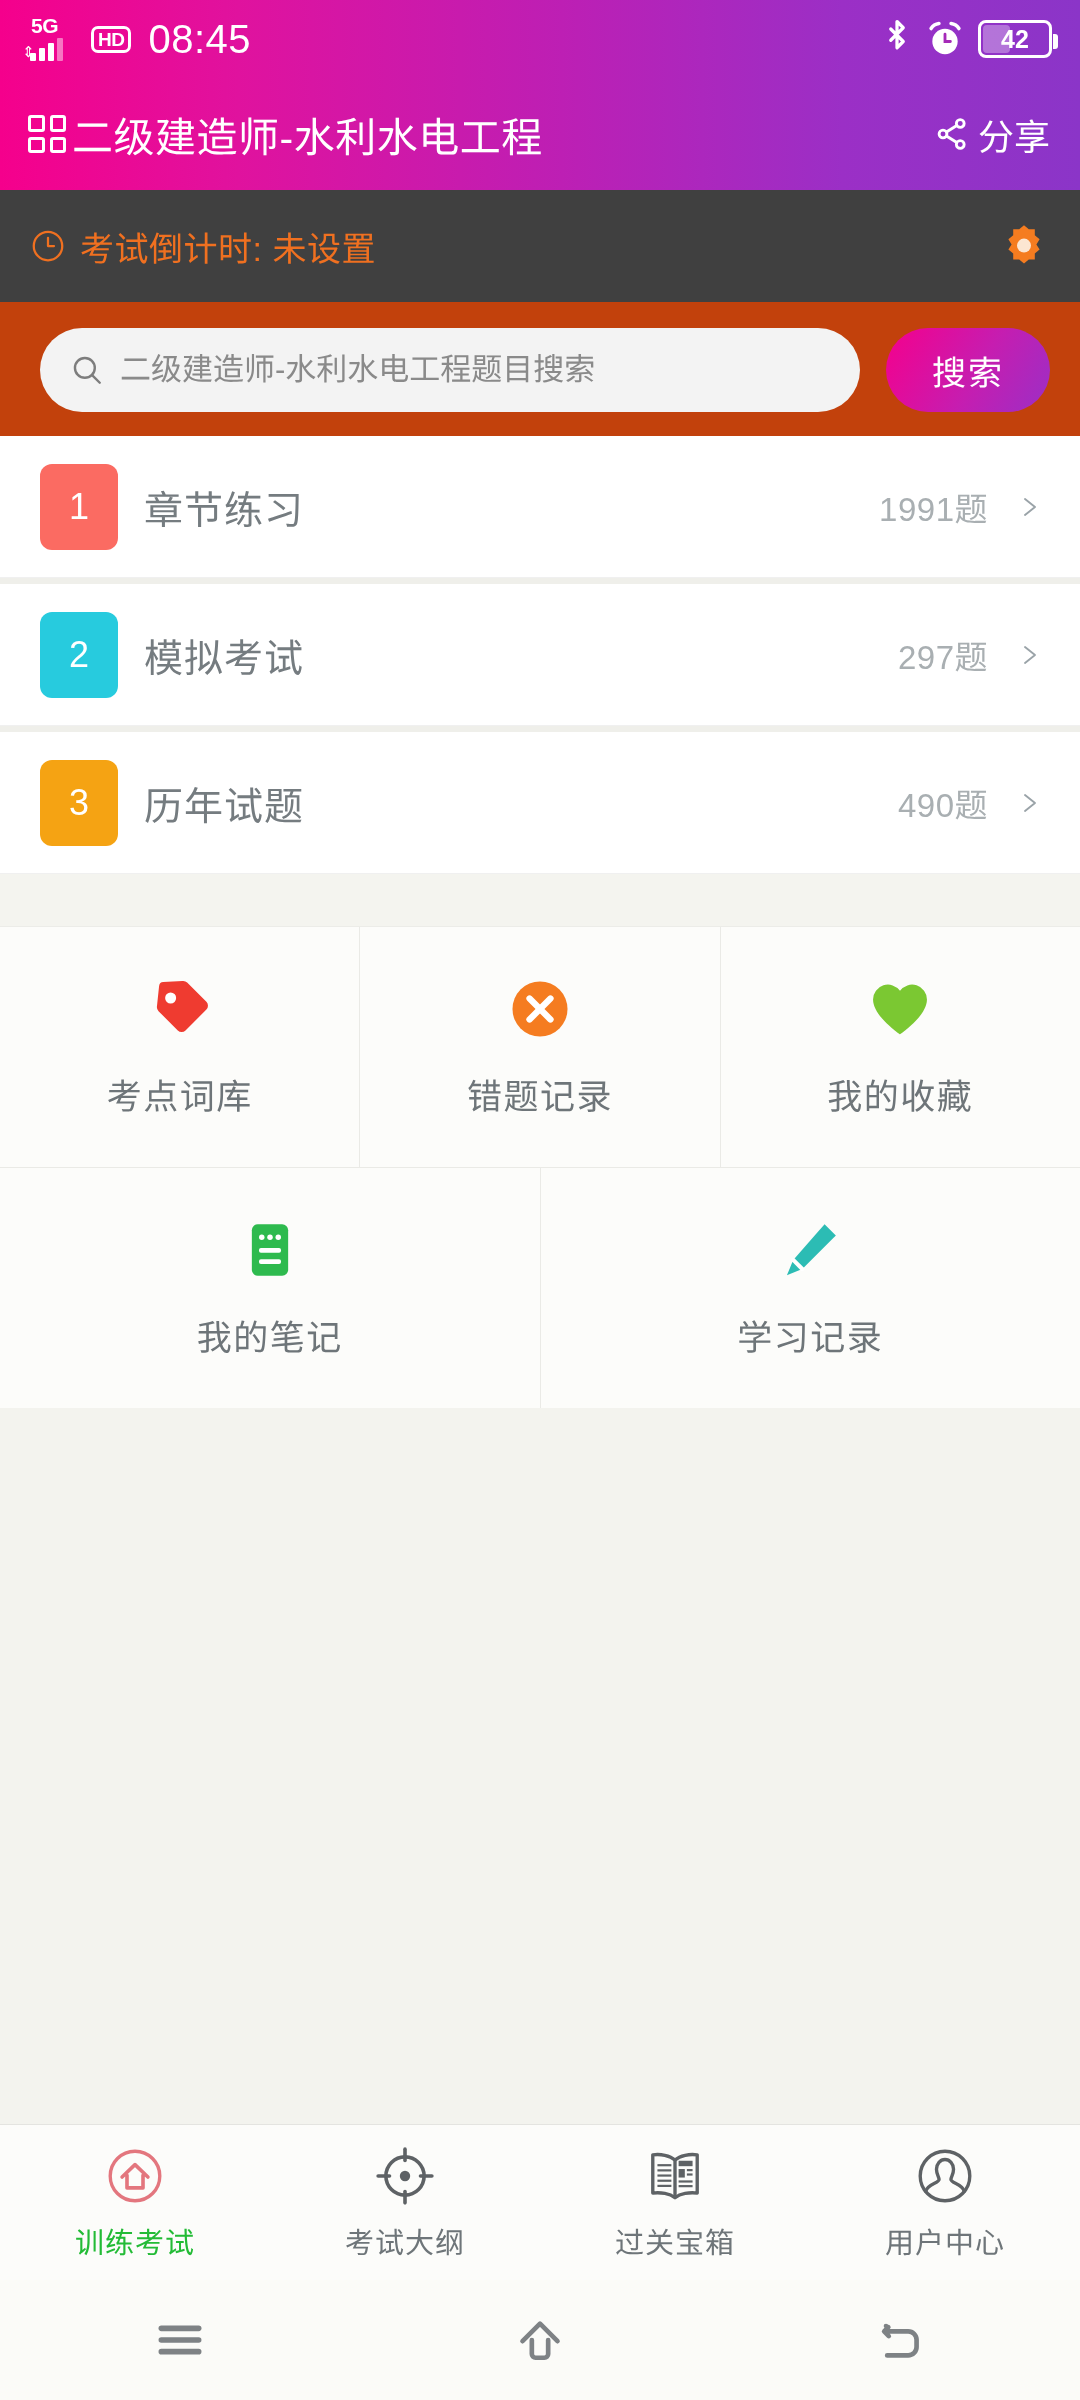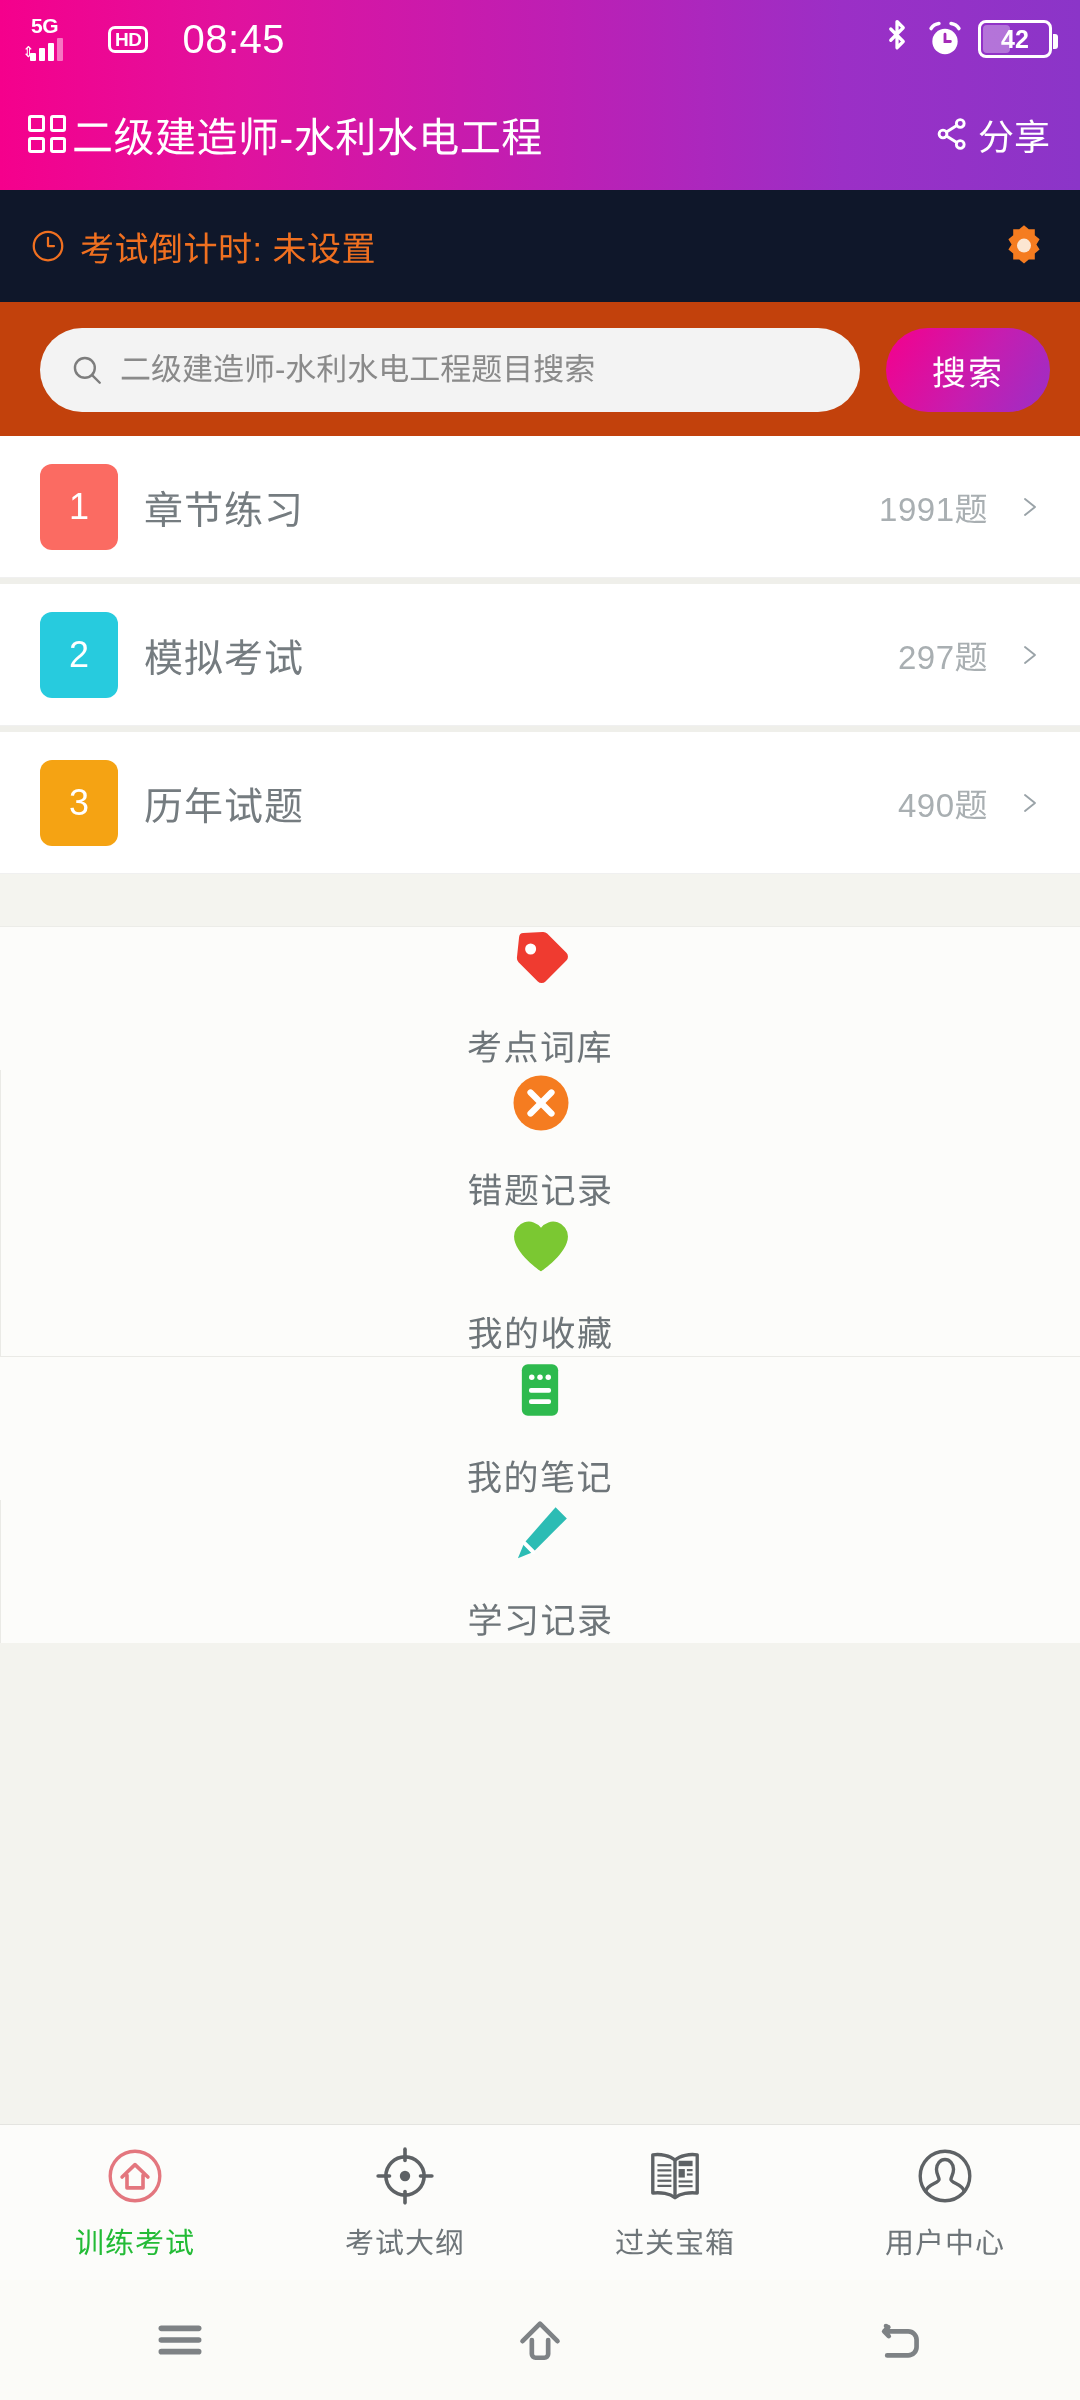--- a/index.html
+++ b/index.html
@@ -18,21 +18,21 @@
   }
 
   
   .statusbar {
     height:78px; flex:0 0 78px;
     background:linear-gradient(90deg,#F5008C 0%,#E0129E 22%,#BD1FB4 52%,#9B2FC6 78%,#8B35C8 100%);
     display:flex; align-items:center;
     padding:0 28px;
     color:#fff;
   }
-  .sb-left { display:flex; align-items:center; gap:28px; }
+  .sb-left { display:flex; align-items:center; gap:11px; }
   .sb-right { margin-left:auto; display:flex; align-items:center; gap:14px; }
 
   .ico-5g { position:relative; width:52px; height:44px; }
   .ico-5g .lab {
     position:absolute; top:-2px; left:3px;
     font-size:21px; font-weight:bold; line-height:1;
     letter-spacing:-0.5px;
   }
   .ico-5g .bars {
     position:absolute; bottom:0px; left:2px;
@@ -102,21 +102,21 @@
   .share-btn {
     margin-left:auto; display:flex; align-items:center; gap:8px;
     cursor:pointer;
   }
   .share-icon { width:36px; height:36px; }
   .share-label { font-size:36px; }
 
   
   .countdown {
     height:112px; flex:0 0 112px;
-    background:#0f172a;
+    background:#404040;
     display:flex; align-items:center;
     padding:0 32px 0 30px;
   }
   .cd-clock { width:36px; height:36px; flex:0 0 auto; margin-right:14px; }
   .cd-text {
     font-size:34px; color:#F07020; font-weight:400;
     letter-spacing:0.5px;
   }
   .cd-gear { margin-left:auto; width:48px; height:48px; cursor:pointer; }
 
@@ -170,21 +170,21 @@
   }
   .row-chev { margin-left:30px; width:24px; height:40px; flex:0 0 auto; }
 
   
   .gridsection {
     flex:0 0 auto;
     margin-top:52px;
     background:#FCFCFA;
     border-top:1px solid #ECECE8;
   }
-  .grid-row { display:flex;flex-direction:column; }
+  .grid-row { display:flex; }
   .grid-row + .grid-row { border-top:1px solid #EAEAE6; }
   .grid-cell {
     flex:1; height:240px;
     display:flex; flex-direction:column;
     align-items:center; justify-content:center;
     gap:26px; cursor:pointer;
   }
   .grid-cell + .grid-cell { border-left:1px solid #EAEAE6; }
   .cell-icon { width:66px; height:66px; display:flex; align-items:center; justify-content:center; }
   .cell-label { font-size:35px; color:#6E7579; letter-spacing:1.5px; }

